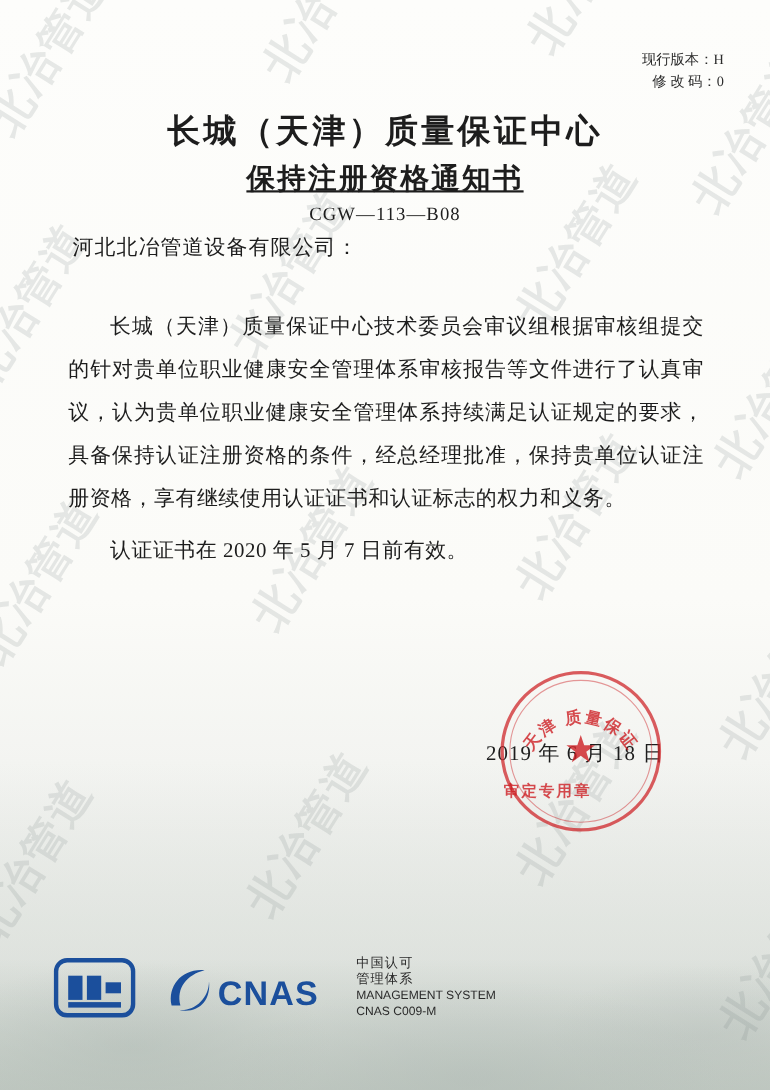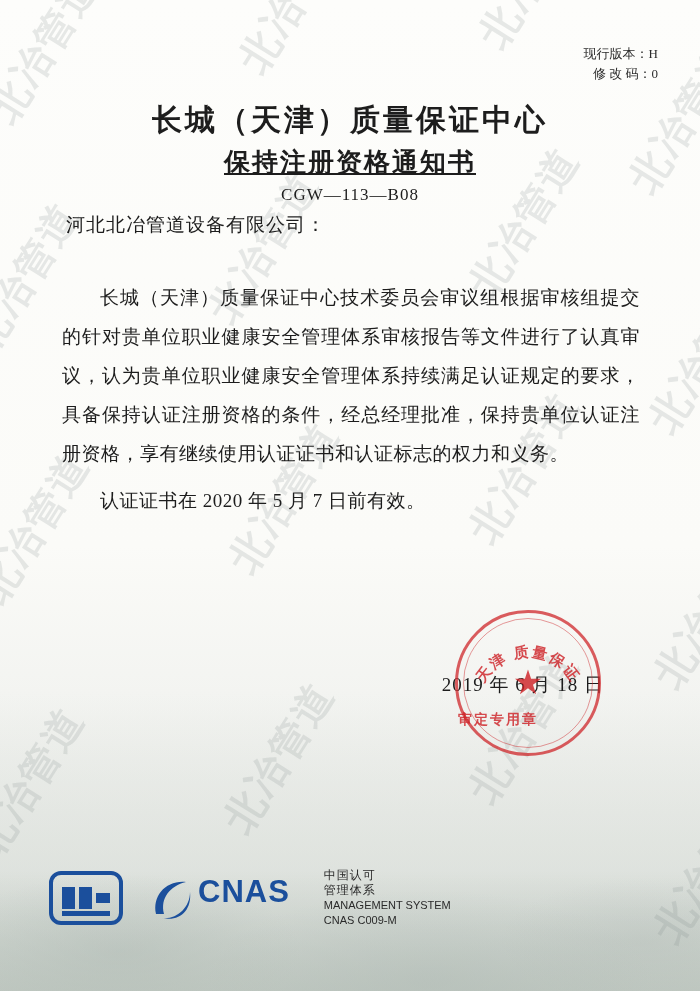--- a/index.html
+++ b/index.html
@@ -200,21 +200,21 @@
     display: flex;
     align-items: center;
   }
   .logo-cnab {
     width: 76px;
     height: 62px;
   }
   .logo-cnas {
     margin-left: 26px;
     display: flex;
-    align-items: flex-start;
+    align-items: flex-end;
   }
   .cnas-text {
     font-family: "Liberation Sans", sans-serif;
     font-weight: 700;
     font-size: 31px;
     letter-spacing: 1px;
     color: #1b4f9c;
     margin-left: 4px;
   }
   .accred {

